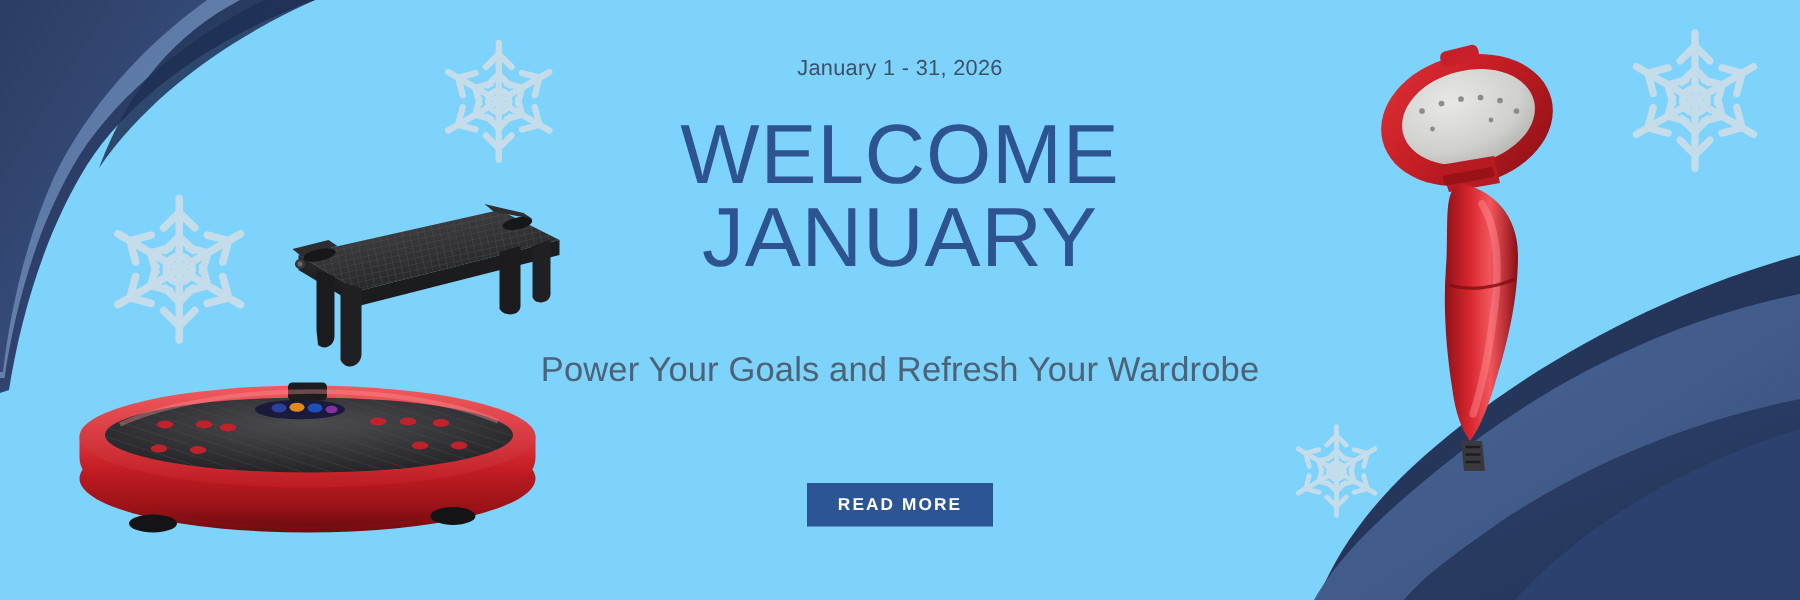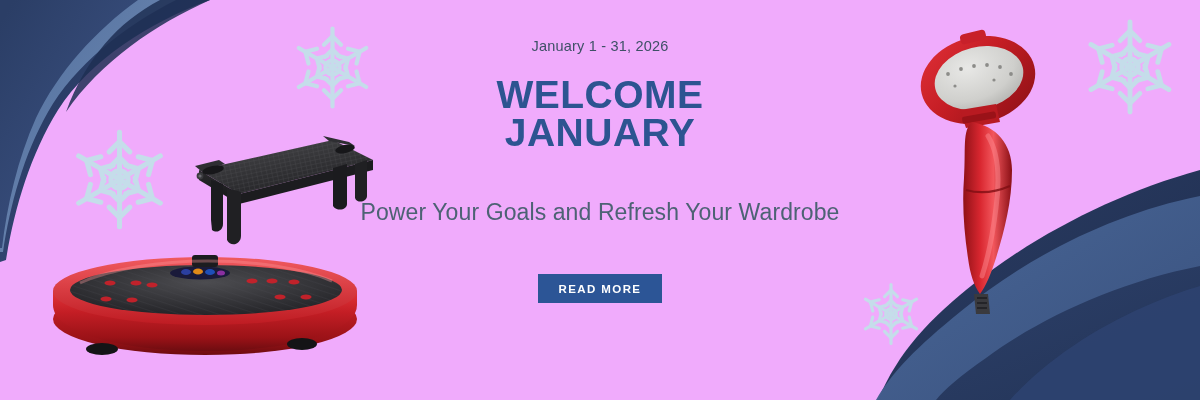--- a/index.html
+++ b/index.html
@@ -4,21 +4,21 @@
 <style>
   * { margin:0; padding:0; box-sizing:border-box; }
   html, body {
     width:1200px; height:400px;
     font-family:"Liberation Sans", sans-serif;
     overflow:hidden;
   }
   #banner {
     position:relative;
     width:1200px; height:400px;
-    background:#f0abfc;
+    background:#7dd3fc;
     overflow:hidden;
   }
   .layer { position:absolute; pointer-events:none; }
 
   
   #wave-top-left, #wave-bottom-right { top:0; left:0; width:1200px; height:400px; }
 
   
   .snowflake { position:absolute; }
 
@@ -31,36 +31,36 @@
     z-index:40;
   }
   #date-range {
     font-size:14.5px;
     color:#3E5066;
     letter-spacing:0.2px;
     margin-top:10px;
   }
   #headline {
     margin-top:22px;
-    font-size:39px;
+    font-size:56px;
     line-height:0.98;
-    font-weight:bold;
+    font-weight:normal;
     color:#2D5491;
     letter-spacing:0.5px;
   }
   #headline .line2 { display:block; }
   #subtitle {
     margin-top:47px;
     font-size:23px;
     color:#4D6274;
     letter-spacing:0.1px;
   }
   #read-more-button {
     display:inline-block;
-    margin-top:48px;
+    margin-top:62px;
     background:#2C5596;
     color:#FFFFFF;
     font-size:11.5px;
     font-weight:bold;
     letter-spacing:1.4px;
     padding:9px 21px 8px 21px;
     border:none;
     cursor:pointer;
     font-family:"Liberation Sans", sans-serif;
   }

